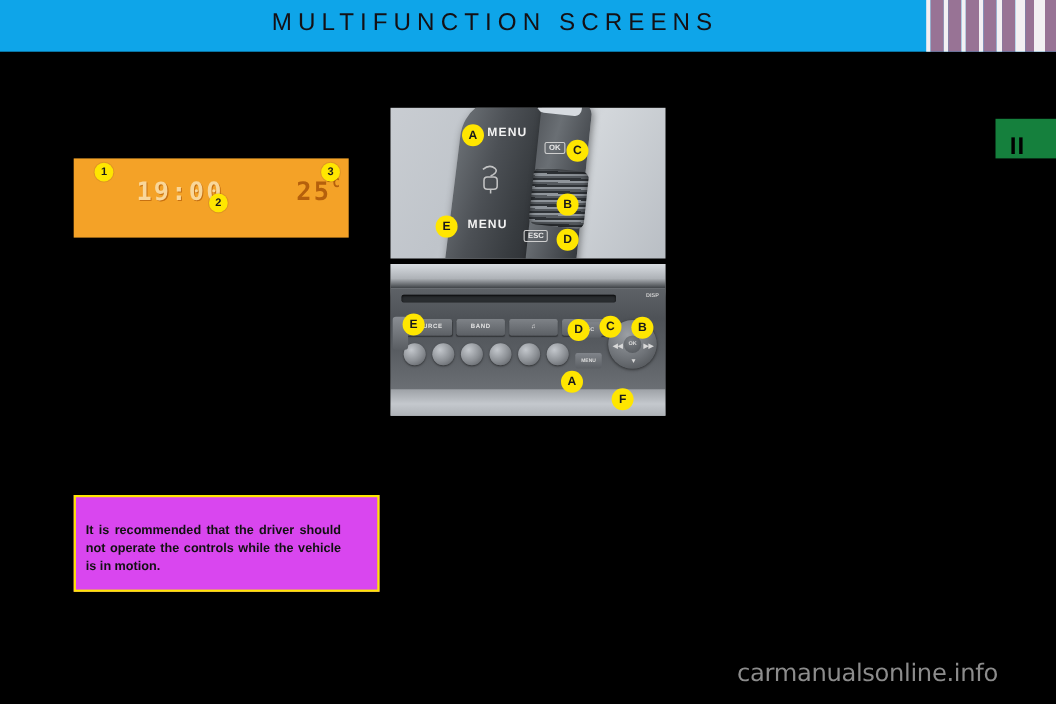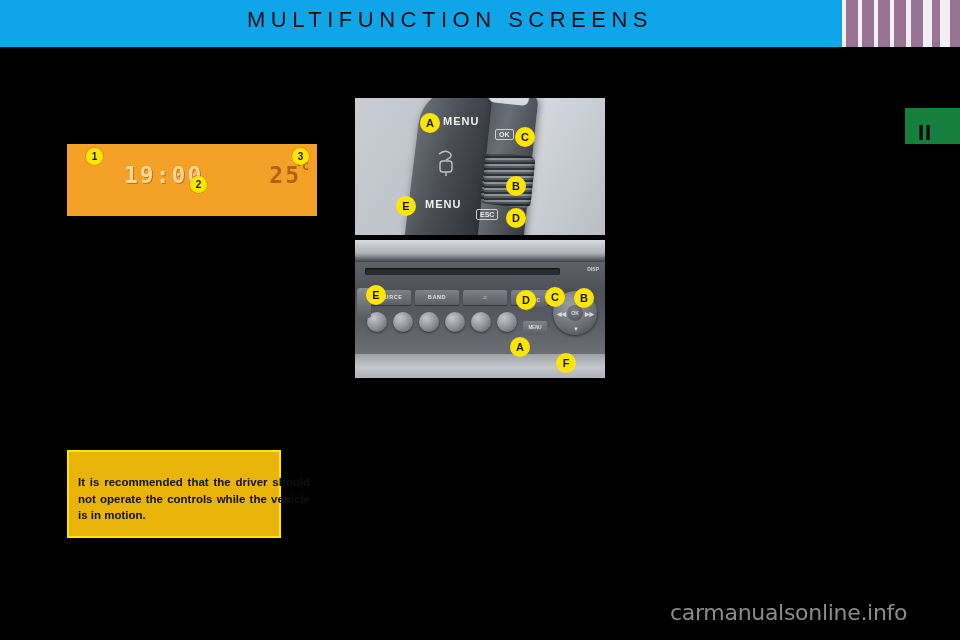--- a/index.html
+++ b/index.html
@@ -121,23 +121,23 @@
     text-align: center;
     font-family: "Liberation Sans", sans-serif;
     box-shadow: 0 0 0 1px rgba(0,0,0,0.08);
     z-index: 5;
   }
 
   
   .warning-box {
     position: absolute;
     left: 67px; top: 450px;
-    width: 214px;
+    width: 278px;
     height: 88px;
-    background: #eab308;
+    background: #d946ef;
     border: 2px solid #ffe600;
     box-sizing: border-box;
   }
   .warning-text {
     position: absolute;
     left: 9px; top: 22px;
     width: 232px;
     font-size: 11.5px;
     line-height: 1.45;
     color: #111;

